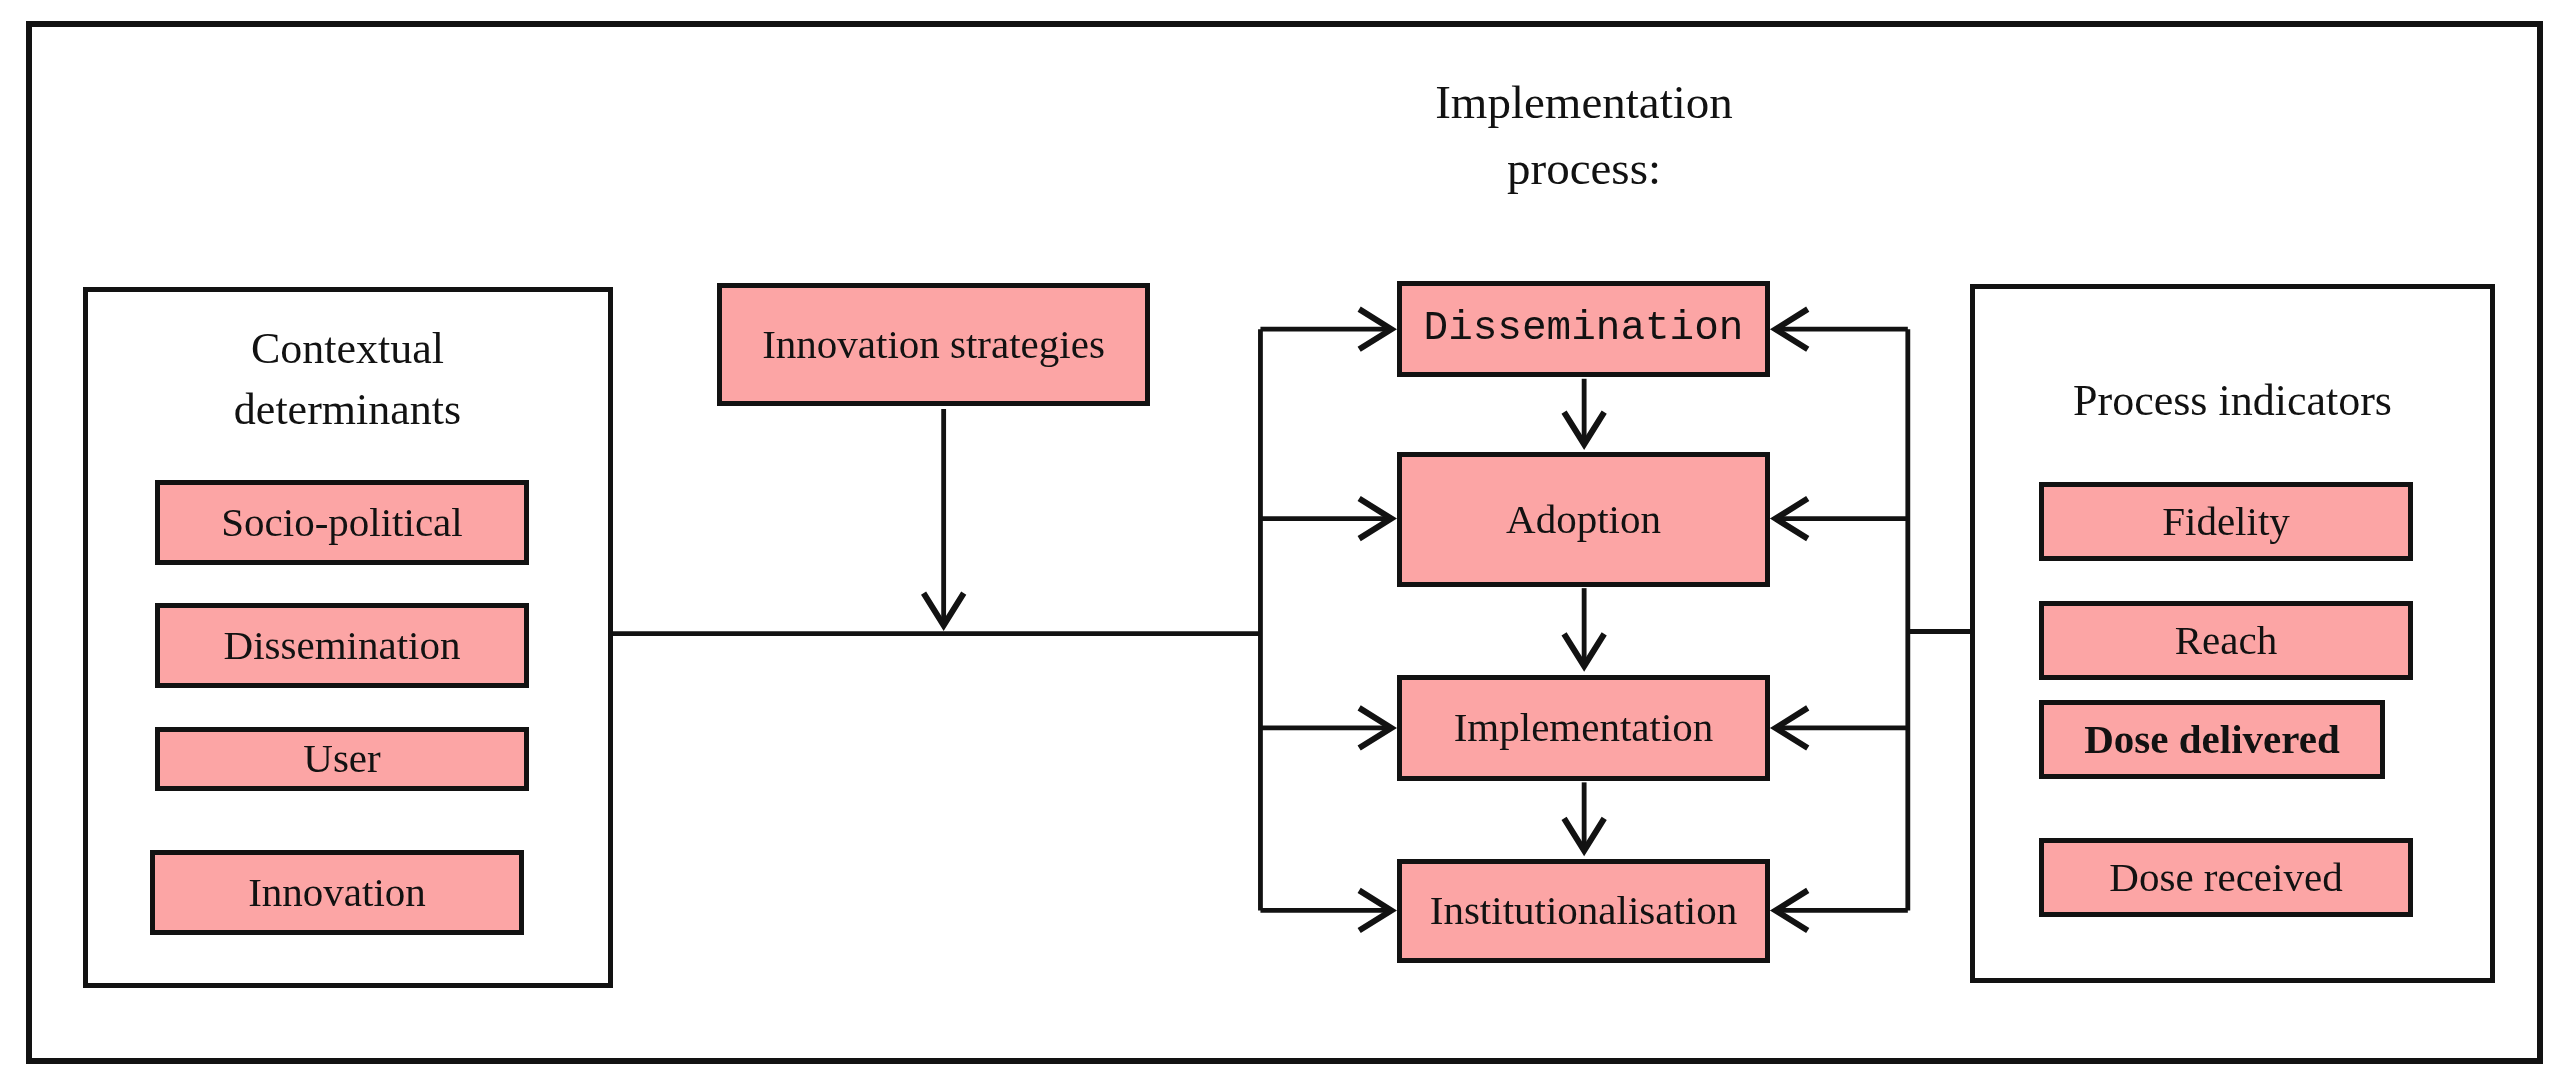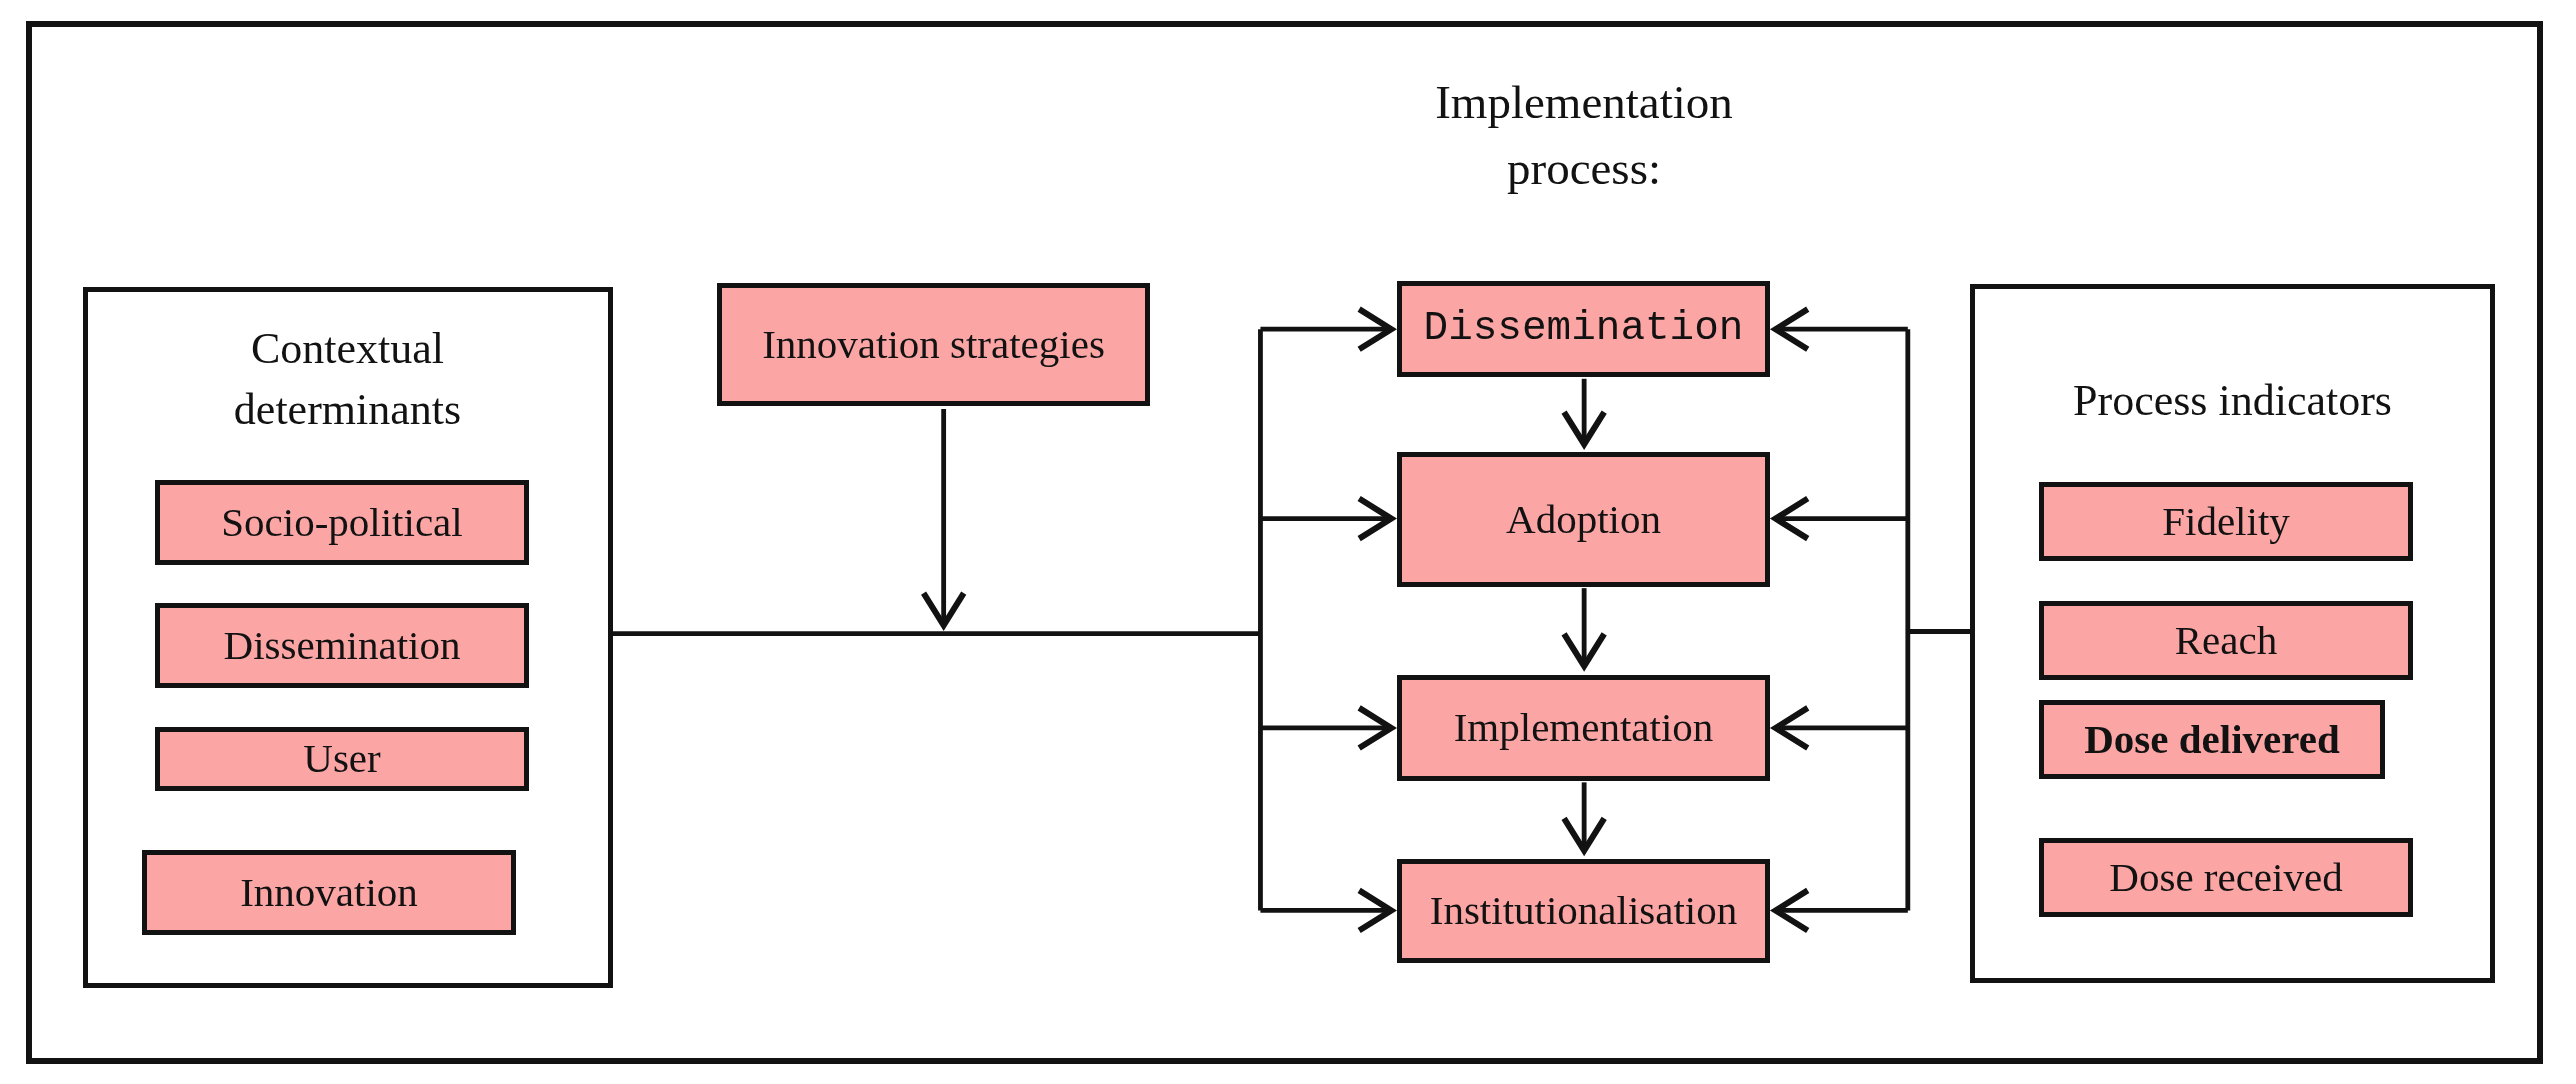--- a/index.html
+++ b/index.html
@@ -84,21 +84,21 @@
   </div>
   <div class="box label-60" style="left:155px;top:480px;width:374px;height:85px;justify-content:center;">
     <span>Socio-political</span>
   </div>
   <div class="box label-60" style="left:155px;top:603px;width:374px;height:85px;">
     <span>Dissemination</span>
   </div>
   <div class="box label-60" style="left:155px;top:727px;width:374px;height:64px;">
     <span>User</span>
   </div>
-  <div class="box label-60" style="left:142px;top:850px;width:374px;height:85px;">
+  <div class="box label-60" style="left:150px;top:850px;width:374px;height:85px;">
     <span>Innovation</span>
   </div>
 
   <div class="box label-60" style="left:717px;top:283px;width:433px;height:123px;">
     <span>Innovation strategies</span>
   </div>
 
   <div class="box label-60" style="left:1397px;top:281px;width:373px;height:96px;font-family:Liberation Mono, monospace;">
     <span>Dissemination</span>
   </div>

